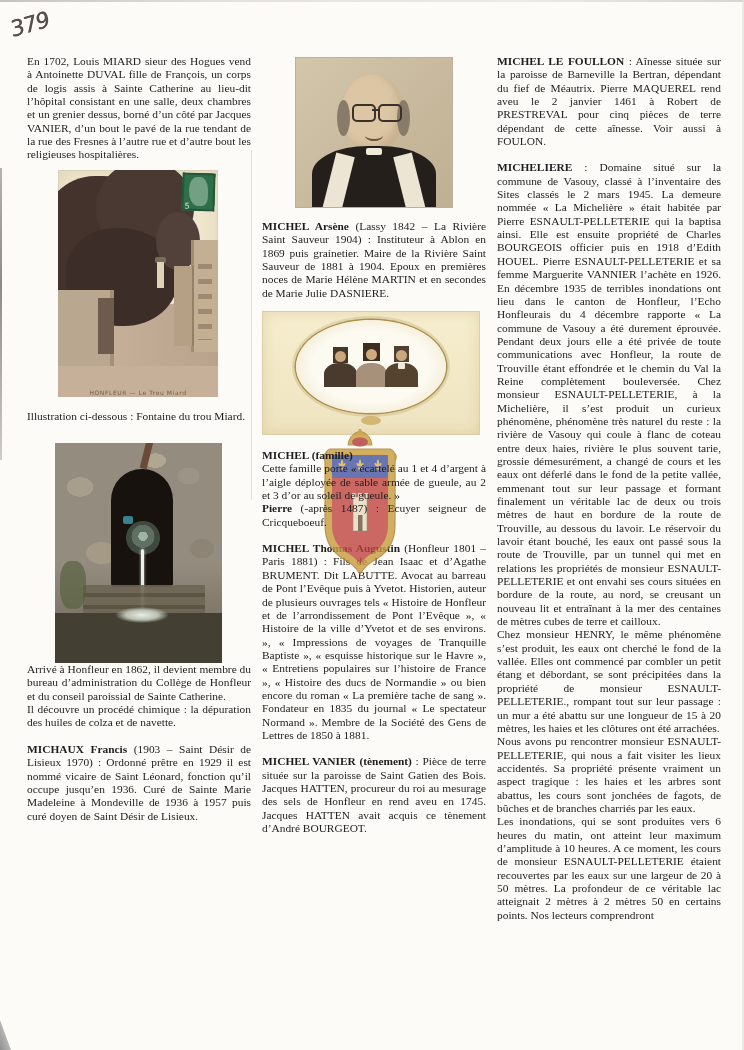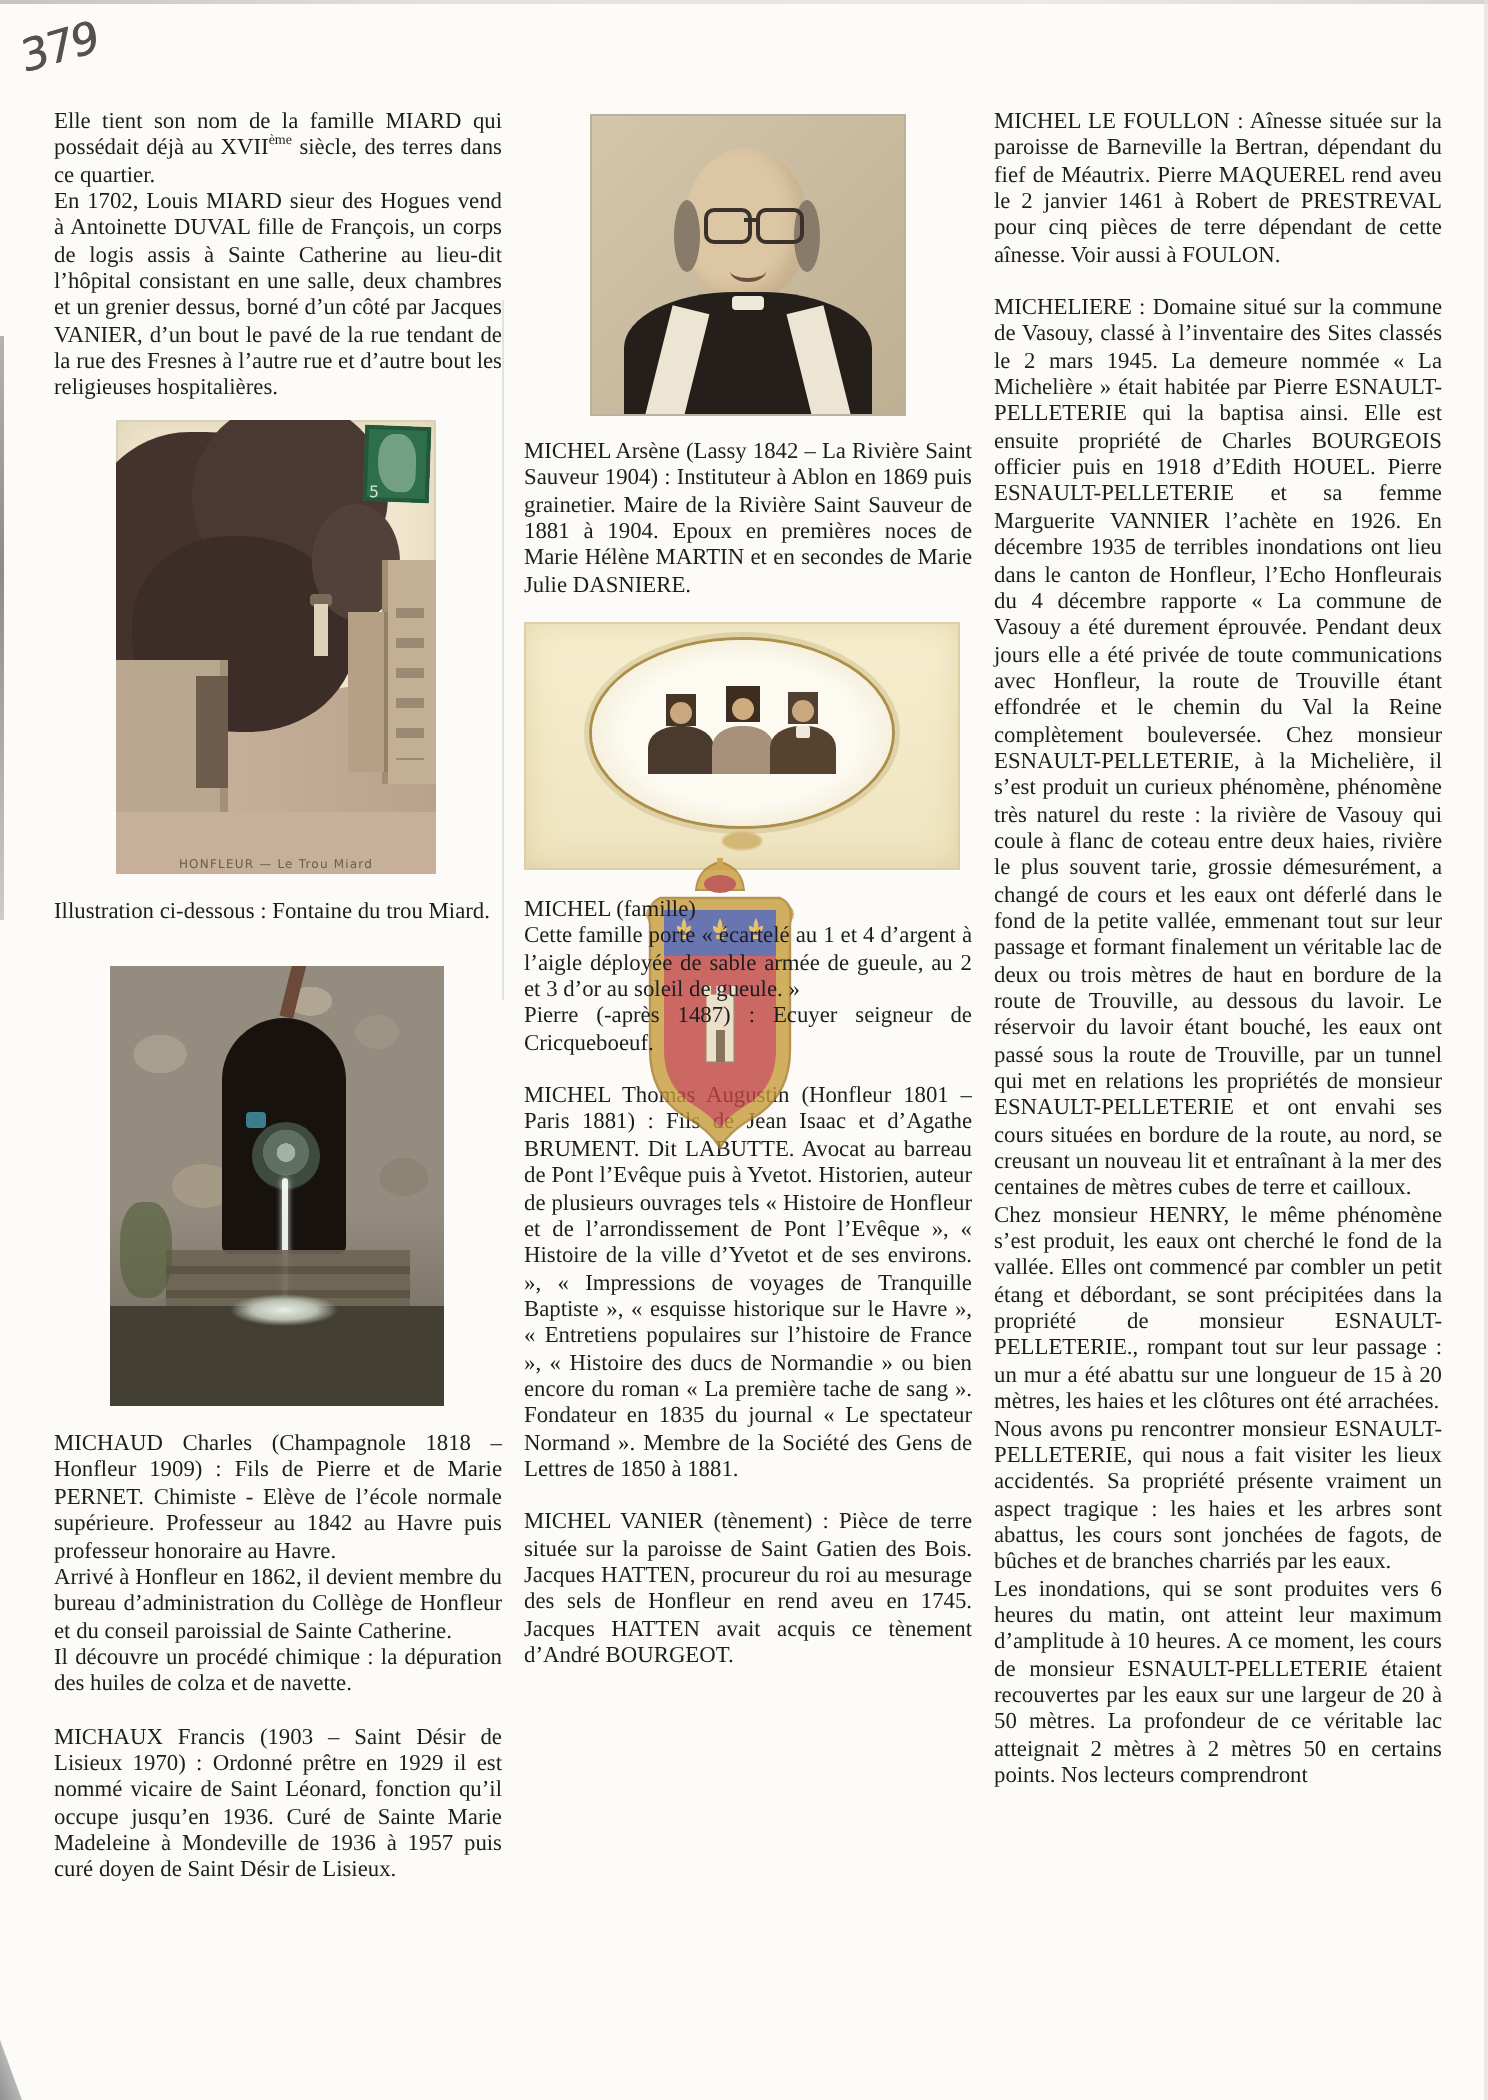--- a/index.html
+++ b/index.html
@@ -17,21 +17,21 @@
         clip-path:polygon(0 100%,0 0,100% 100%);}
   .scan-line{position:absolute;left:251px;top:150px;width:1px;height:350px;background:rgba(130,130,130,.22);}
   .handwritten{position:absolute;left:10px;top:12px;font-family:"DejaVu Sans",sans-serif;
         font-size:22px;color:#55514d;transform:rotate(-16deg) skewX(-8deg);
         letter-spacing:-1px;text-shadow:.4px 0 #55514d;}
   
   .col{position:absolute;top:55px;width:224px;}
   .col1{left:27px;} .col2{left:262px;} .col3{left:497px;}
   p{margin:0;text-align:justify;font-size:11.4px;line-height:13.35px;}
   .gap{margin-top:13px;}
-  .b{font-weight:normal;margin-top:16px;}
+  .b{font-weight:bold;margin-top:16px;}
   .it{}
   .sup{vertical-align:super;font-size:7px;line-height:0;}
   
   .postcard{position:relative;width:160px;height:227px;margin:8px 0 0 31px;background:#efe6cd;
         overflow:hidden;box-shadow:inset 0 0 0 1px #d9d0b8, inset 0 0 18px rgba(150,130,90,.18);}
   .postcard div{position:absolute;}
   .pc-tree1{left:-18px;top:6px;width:122px;height:132px;background:#44332d;border-radius:48% 52% 55% 45%;}
   .pc-tree2{left:38px;top:-10px;width:98px;height:96px;background:#4a3832;border-radius:50%;}
   .pc-tree3{left:8px;top:58px;width:112px;height:98px;background:#3c2d28;border-radius:46% 54% 50% 50%;}
   .pc-tree4{left:98px;top:42px;width:44px;height:58px;background:#52403a;border-radius:50%;}
@@ -130,21 +130,20 @@
 
 <div class="page">
   <div class="edge-top"></div>
   <div class="edge-right"></div>
   <div class="edge-left"></div>
   <div class="corner-bl"></div>
   <div class="scan-line"></div>
   <div class="handwritten">379</div>
 
   <div class="col col1">
-    <p><span>Elle tient son nom de la famille MIARD qui possédait déjà au XVII</span><span class="sup">ème</span><span> siècle, des terres dans ce quartier.</span></p>
     <p>En 1702, Louis MIARD sieur des Hogues vend à Antoinette DUVAL fille de François, un corps de logis assis à Sainte Catherine au lieu-dit l’hôpital consistant en une salle, deux chambres et un grenier dessus, borné d’un côté par Jacques VANIER, d’un bout le pavé de la rue tendant de la rue des Fresnes à l’autre rue et d’autre bout les religieuses hospitalières.</p>
 
     <div class="postcard">
       <div class="pc-tree1"></div>
       <div class="pc-tree2"></div>
       <div class="pc-road"></div>
       <div class="pc-tree3"></div>
       <div class="pc-tree4"></div>
       <div class="pc-bldg-r"></div>
       <div class="pc-bldg-r2"></div>
@@ -168,21 +167,20 @@
       <div class="ft-arch"></div>
       <div class="ft-teal"></div>
       <div class="ft-head"></div>
       <div class="ft-jet"></div>
       <div class="ft-steps"></div>
       <div class="ft-basin"></div>
       <div class="ft-splash"></div>
       <div class="ft-moss"></div>
     </div>
 
-    <p class="gap"><span class="b">MICHAUD Charles</span><span> (Champagnole 1818 – Honfleur 1909) : Fils de Pierre et de Marie PERNET. Chimiste - Elève de l’école normale supérieure. Professeur au 1842 au Havre puis professeur honoraire au Havre.</span></p>
     <p>Arrivé à Honfleur en 1862, il devient membre du bureau d’administration du Collège de Honfleur et du conseil paroissial de Sainte Catherine.</p>
     <p>Il découvre un procédé chimique : la dépuration des huiles de colza et de navette.</p>
 
     <p class="gap"><span class="b">MICHAUX Francis</span><span> (1903 – Saint Désir de Lisieux 1970) : Ordonné prêtre en 1929 il est nommé vicaire de Saint Léonard, fonction qu’il occupe jusqu’en 1936. Curé de Sainte Marie Madeleine à Mondeville de 1936 à 1957 puis curé doyen de Saint Désir de Lisieux.</span></p>
   </div>
 
   <div class="col col2">
     <div class="portrait">
       <div class="pr-head"></div>
       <div class="pr-hair-l"></div>

